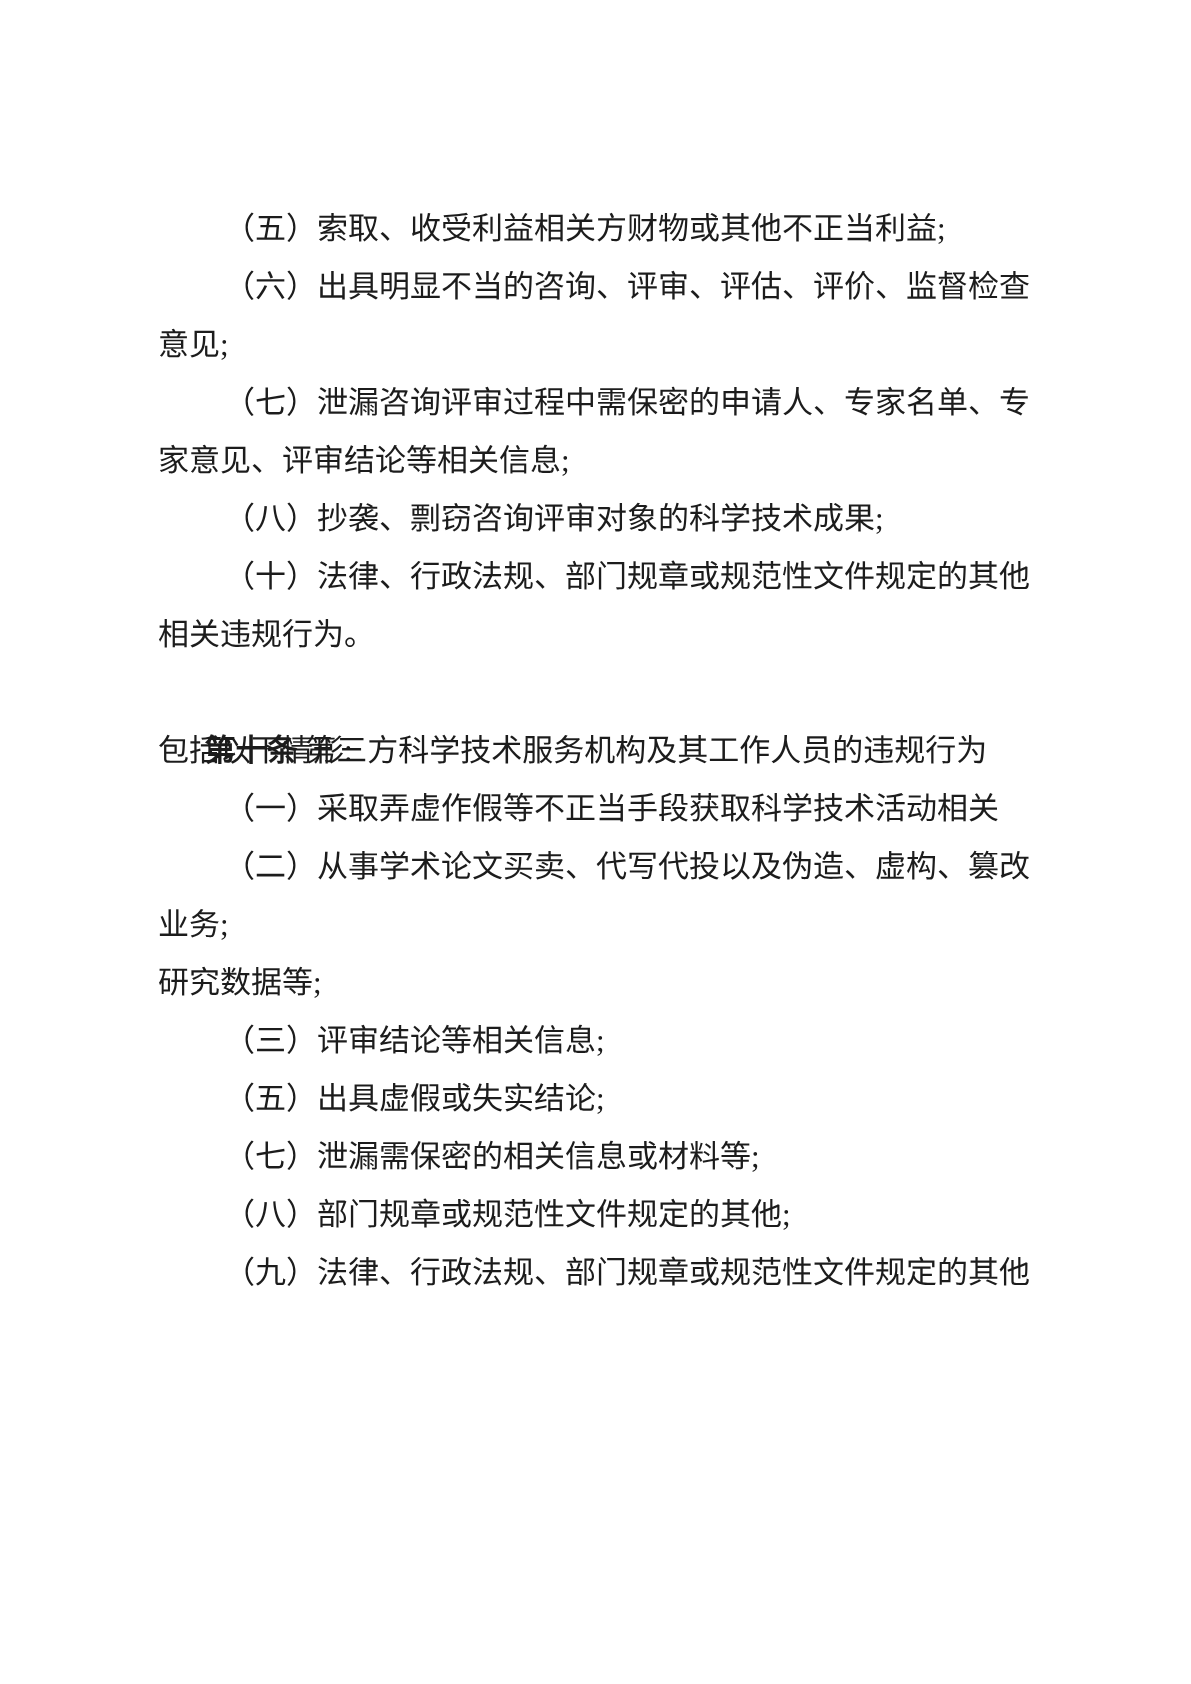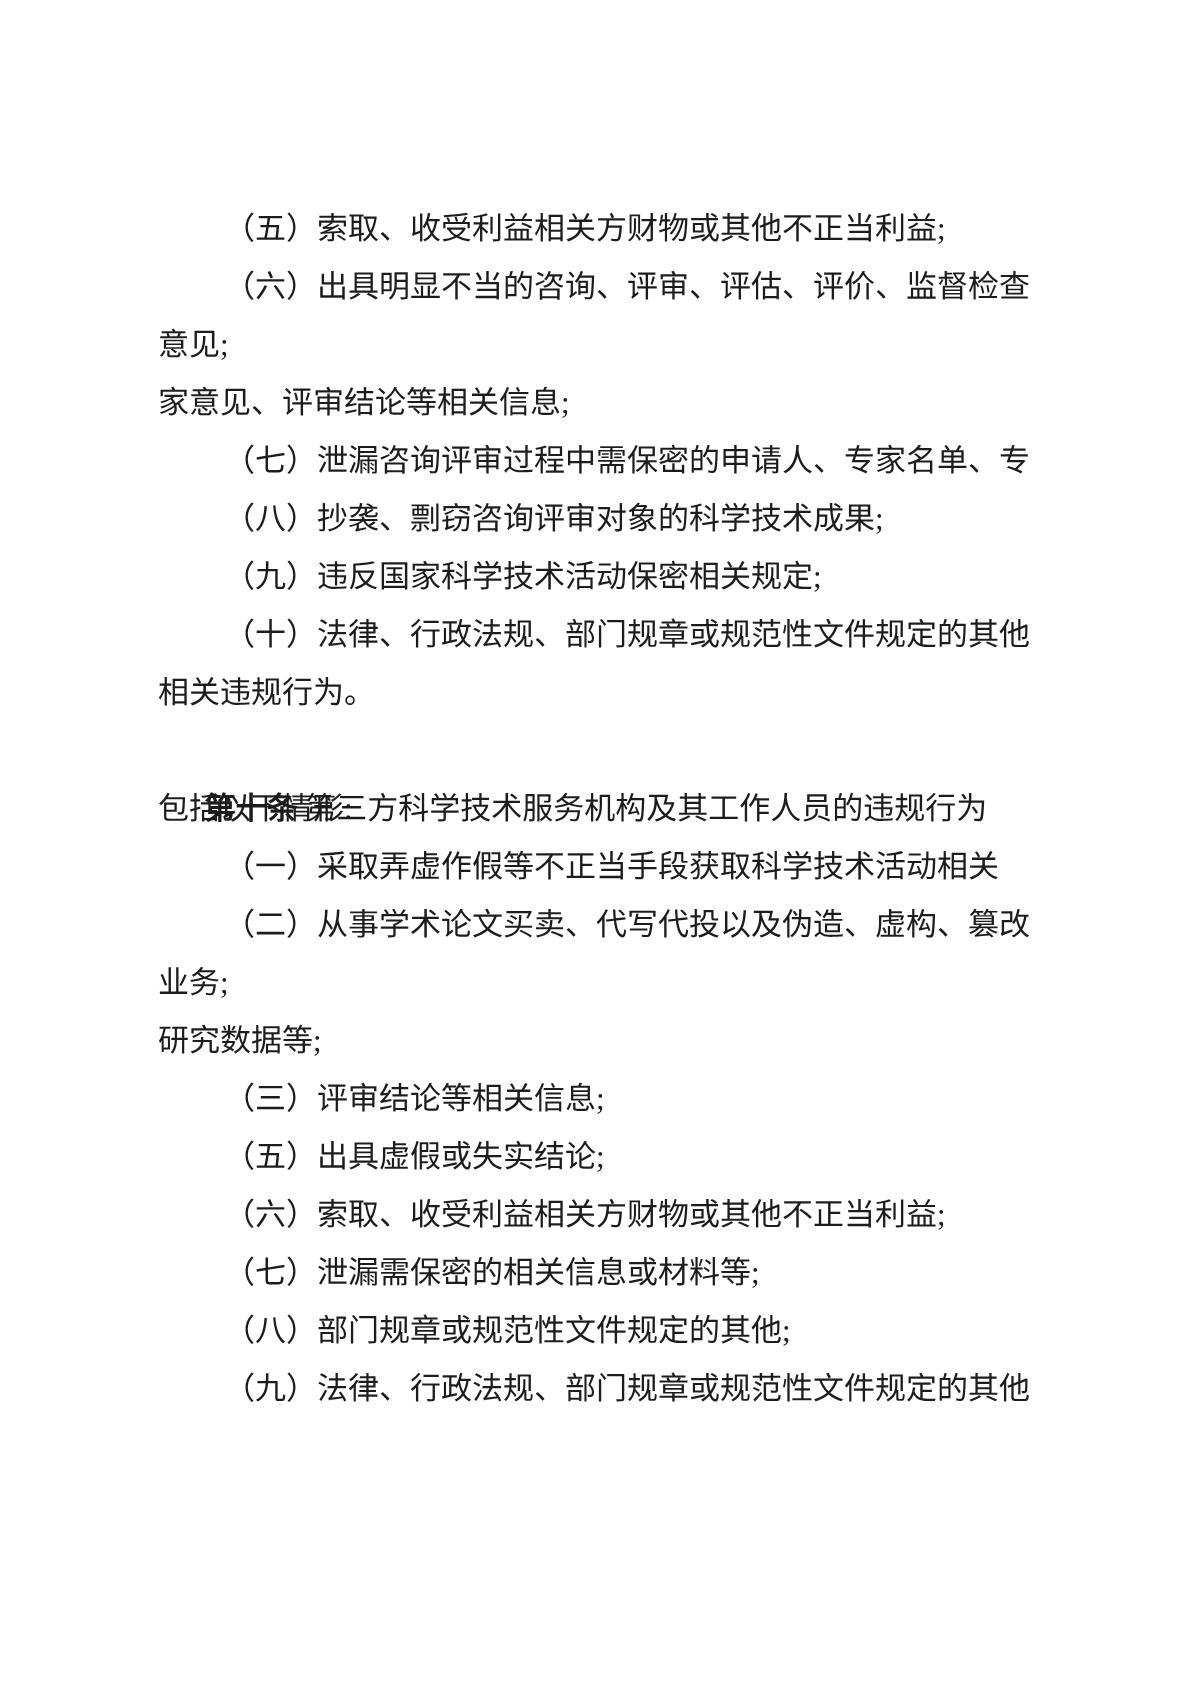--- a/index.html
+++ b/index.html
@@ -42,34 +42,32 @@
   }
 </style>
 </head>
 <body>
 
 <div class="page">
   <div class="content">
     <div class="line indent">（五）索取、收受利益相关方财物或其他不正当利益;</div>
     <div class="line indent">（六）出具明显不当的咨询、评审、评估、评价、监督检查</div>
     <div class="line">意见;</div>
+    <div class="line indent">（七）泄漏咨询评审过程中需保密的申请人、专家名单、专</div>
     <div class="line">家意见、评审结论等相关信息;</div>
-    <div class="line indent">（七）泄漏咨询评审过程中需保密的申请人、专家名单、专</div>
     <div class="line indent">（八）抄袭、剽窃咨询评审对象的科学技术成果;</div>
-    <div class="line indent">（九）违反国家科学技术活动保密相关规定;</div>
     <div class="line indent">（十）法律、行政法规、部门规章或规范性文件规定的其他</div>
     <div class="line">相关违规行为。</div>
     <div class="line indent">
       <span class="bold">第十条</span><span> 第三方科学技术服务机构及其工作人员的违规行为</span>
     </div>
     <div class="line">包括以下情形:</div>
     <div class="line indent">（一）采取弄虚作假等不正当手段获取科学技术活动相关</div>
     <div class="line indent">（二）从事学术论文买卖、代写代投以及伪造、虚构、篡改</div>
     <div class="line">业务;</div>
     <div class="line">研究数据等;</div>
     <div class="line indent">（三）评审结论等相关信息;</div>
     <div class="line indent">（五）出具虚假或失实结论;</div>
-    <div class="line indent">（六）索取、收受利益相关方财物或其他不正当利益;</div>
     <div class="line indent">（七）泄漏需保密的相关信息或材料等;</div>
     <div class="line indent">（八）部门规章或规范性文件规定的其他;</div>
     <div class="line indent">（九）法律、行政法规、部门规章或规范性文件规定的其他</div>
   </div>
 </div>
 
 </body></html>

